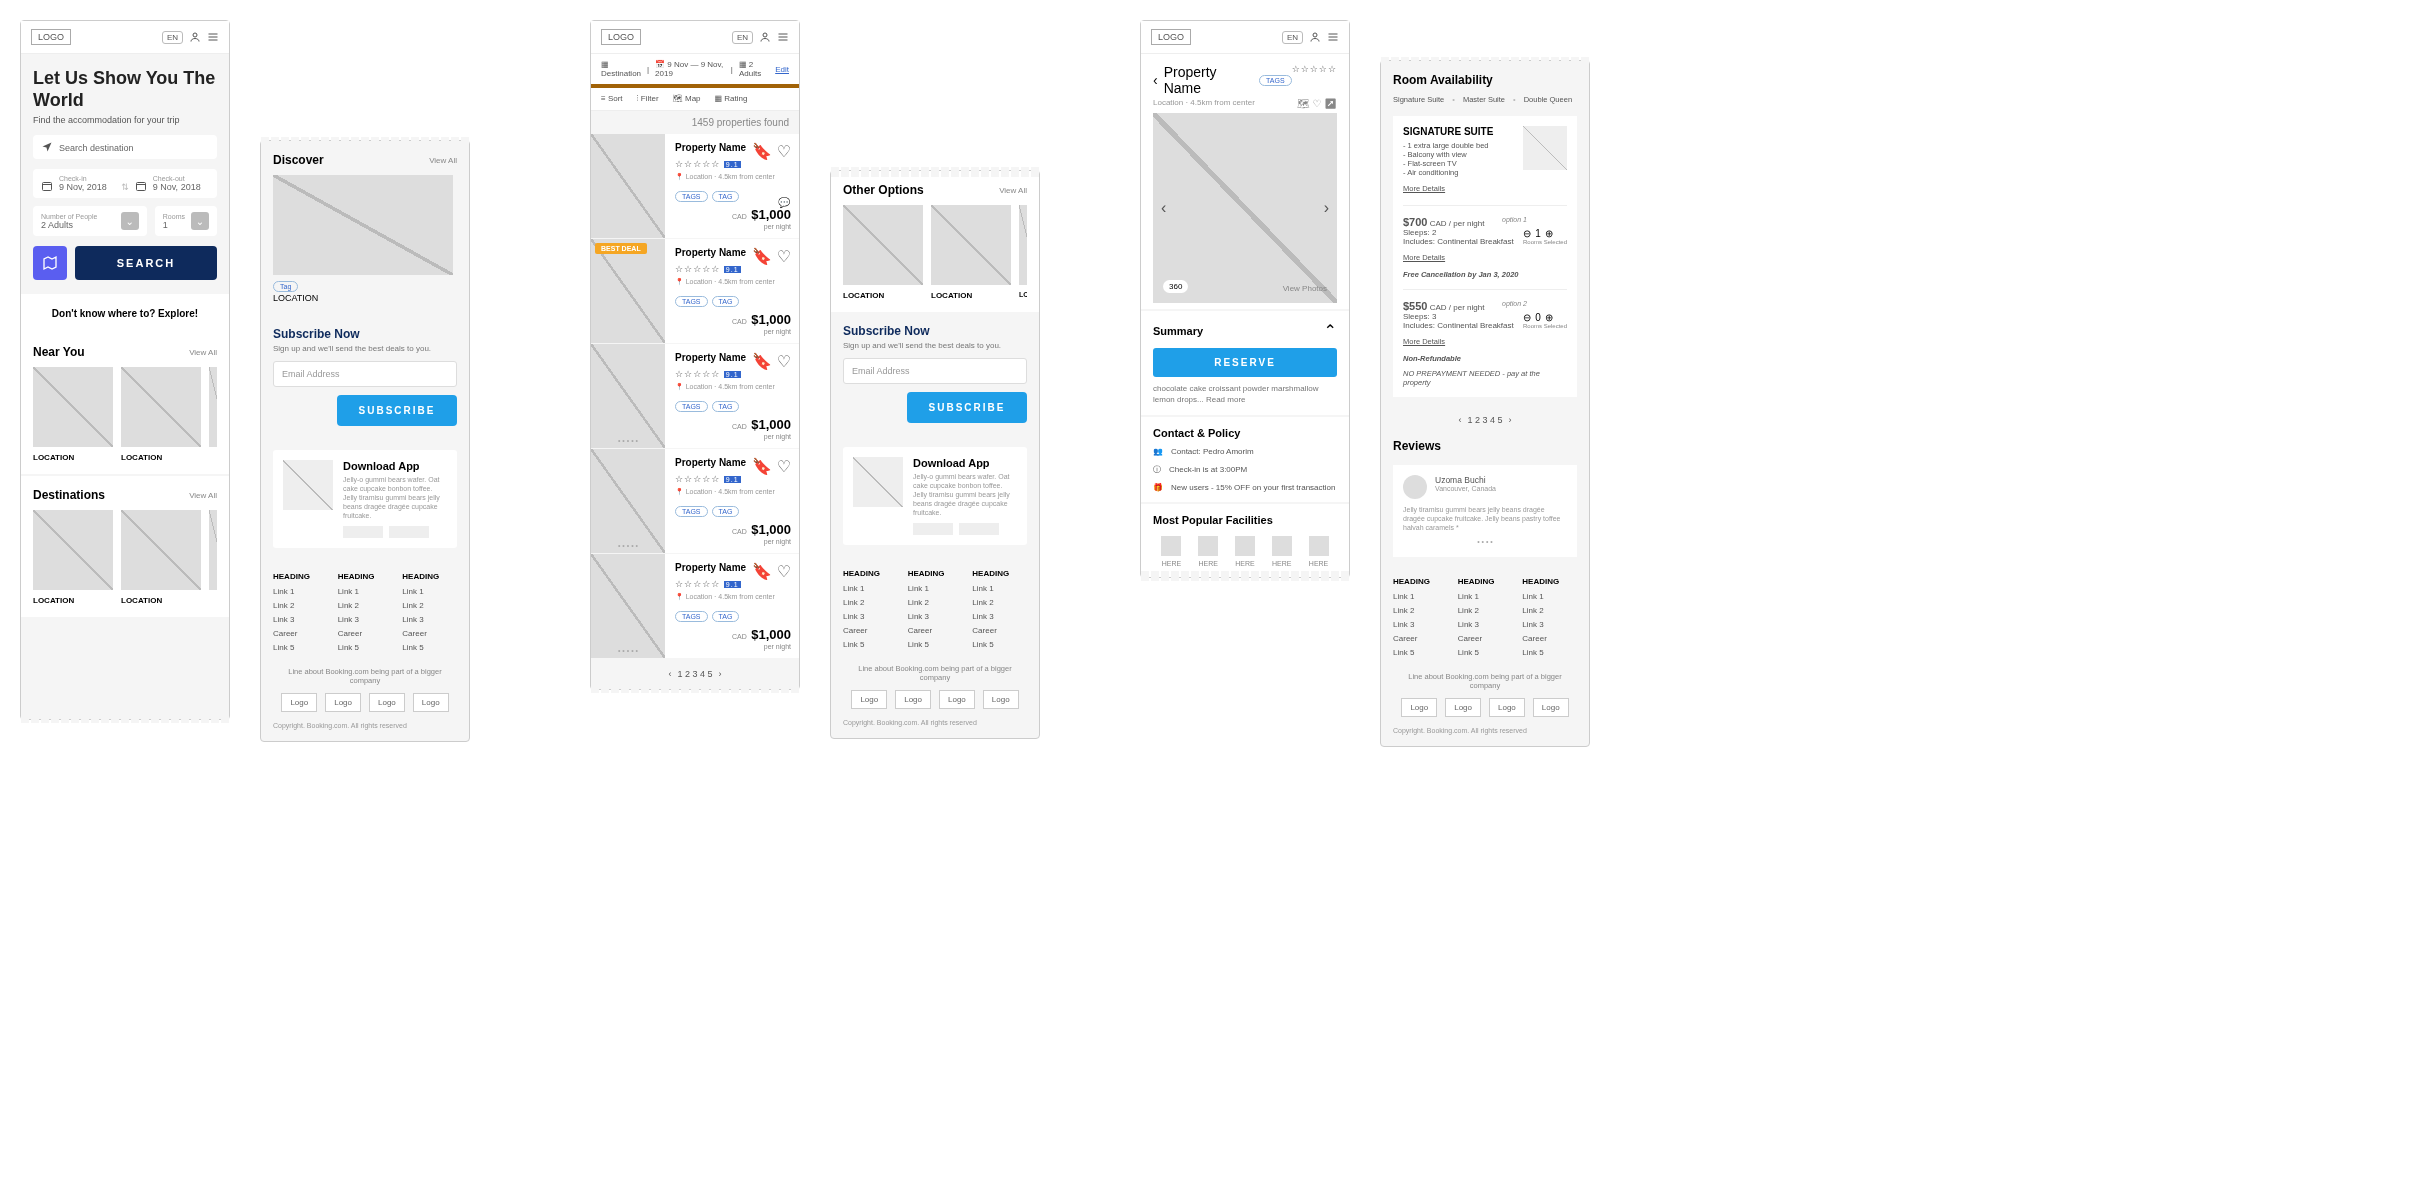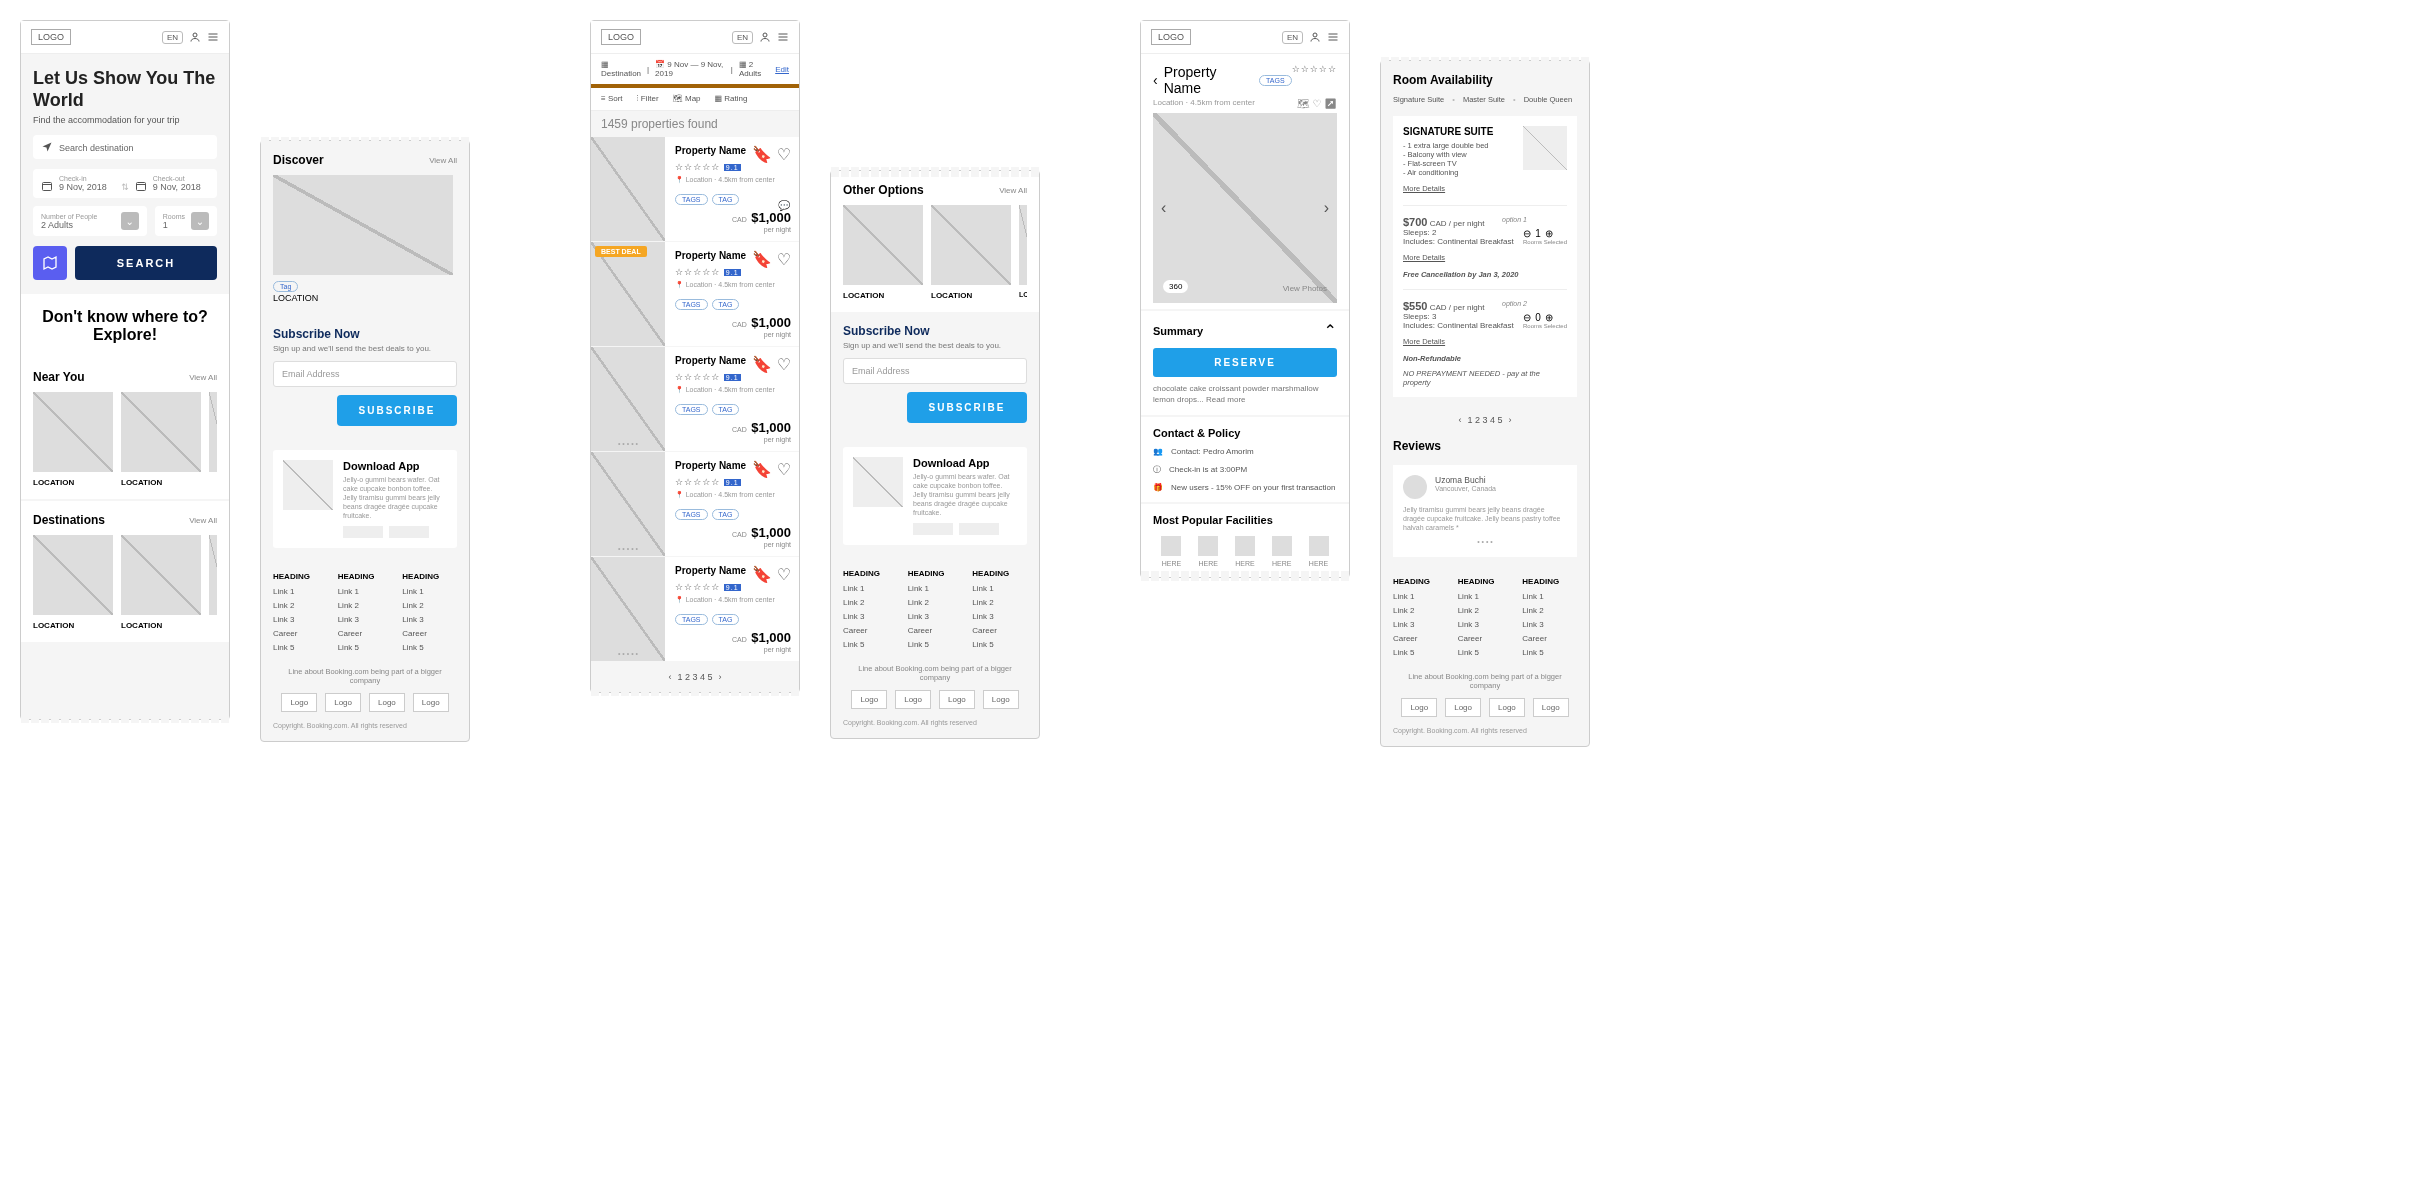--- a/index.html
+++ b/index.html
@@ -19,21 +19,21 @@
   .sub{font-size:9px;color:#555;margin-top:4px;}
   .field{background:#fff;border-radius:4px;padding:6px 8px;margin-top:10px;display:flex;align-items:flex-end;gap:6px;font-size:9px;color:#666;}
   .field .lbl-tiny{font-size:7px;color:#999;}
   .field-col{flex:1;}
   .row2{display:flex;gap:8px;margin-top:8px;}
   .row2 .field{flex:1;margin-top:0;}
   .sel-caret{width:18px;height:18px;background:#bbb;border-radius:3px;display:flex;align-items:center;justify-content:center;color:#fff;font-size:10px;}
   .btnrow{display:flex;gap:8px;margin-top:10px;}
   .map-btn{width:34px;height:34px;border-radius:4px;background:#5a5ef0;display:flex;align-items:center;justify-content:center;color:#fff;}
   .search-btn{flex:1;background:#0e2a5c;color:#fff;border-radius:4px;display:flex;align-items:center;justify-content:center;font-size:11px;letter-spacing:2px;font-weight:600;}
-  .explore{background:#fff;text-align:center;padding:14px;font-size:16px;font-weight:700;}
+  .explore{background:#fff;text-align:center;padding:14px;font-size:10px;font-weight:700;}
   .sect{padding:12px;}
   .sect-h{display:flex;justify-content:space-between;align-items:center;margin-bottom:8px;}
   .sect-h h3{font-size:12px;font-weight:700;}
   .viewall{font-size:8px;color:#888;}
   .hscroll{display:flex;gap:8px;overflow:hidden;}
   .tile{flex-shrink:0;width:80px;}
   .tile .img{width:80px;height:80px;background:#ddd;position:relative;}
   .tile .ttl{font-size:8px;font-weight:700;margin-top:6px;}
   .ph-x{position:absolute;inset:0;background:linear-gradient(to top right,transparent 49%,#bbb 49%,#bbb 51%,transparent 51%);}
   .bigtile{flex-shrink:0;width:180px;}
@@ -56,21 +56,21 @@
   .fcol h6{font-size:8px;font-weight:700;margin-bottom:6px;}
   .fcol a{display:block;font-size:8px;color:#555;margin-bottom:5px;text-decoration:none;}
   .fnote{font-size:7.5px;color:#888;text-align:center;margin-top:10px;}
   .logorow{display:flex;gap:8px;justify-content:center;margin-top:8px;}
   .logorow span{border:1px solid #ccc;background:#fff;padding:4px 8px;font-size:8px;color:#666;}
   .copy{font-size:7px;color:#999;margin-top:10px;}
   
   .crumb{display:flex;align-items:center;gap:6px;padding:6px 10px;background:#fff;border-bottom:4px solid #a16207;font-size:8px;color:#555;}
   .crumb .edit{color:#36c;text-decoration:underline;margin-left:auto;}
   .filters{display:flex;padding:6px 10px;background:#fff;border-bottom:1px solid #eee;font-size:8px;color:#555;gap:14px;}
-  .count{text-align:left;font-size:12px;color:#888;padding:6px 10px;}
+  .count{text-align:right;font-size:10px;color:#888;padding:6px 10px;}
   .result{display:flex;background:#fff;margin:0 0 1px 0;}
   .result .img{width:74px;height:104px;background:#ddd;position:relative;flex-shrink:0;}
   .result .body{flex:1;padding:8px 10px;position:relative;}
   .result h5{font-size:10px;font-weight:700;}
   .stars{font-size:9px;color:#555;letter-spacing:1px;}
   .loc{font-size:7px;color:#999;margin-top:2px;}
   .tags-row{display:flex;gap:4px;margin-top:4px;}
   .ribbon{position:absolute;left:4px;top:4px;background:#f5a623;color:#fff;font-size:7px;padding:2px 6px;border-radius:2px;font-weight:600;}
   .save-ico{position:absolute;right:8px;top:8px;display:flex;gap:4px;color:#555;}
   .price{position:absolute;right:8px;bottom:8px;text-align:right;}

